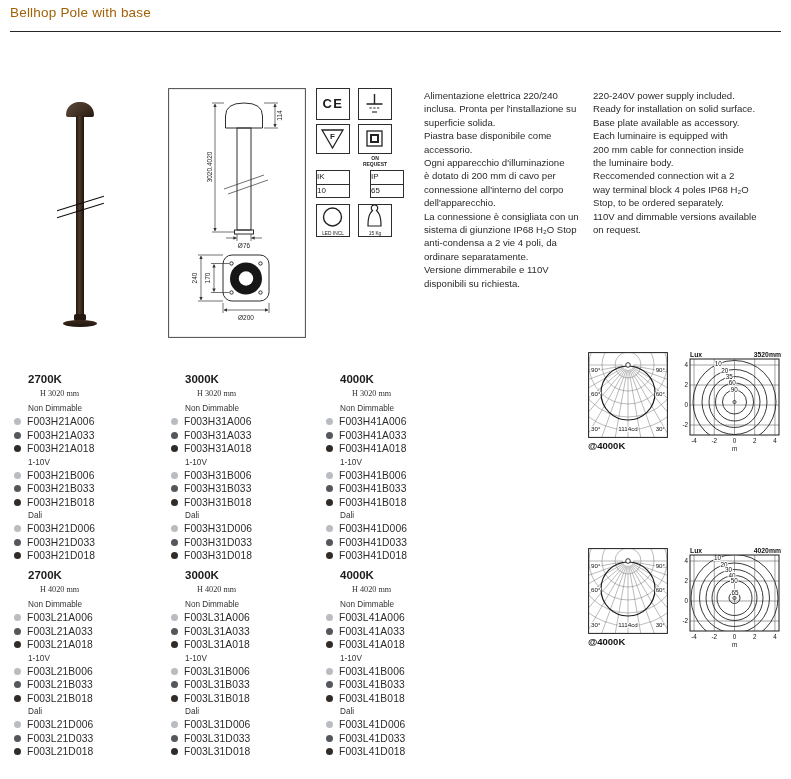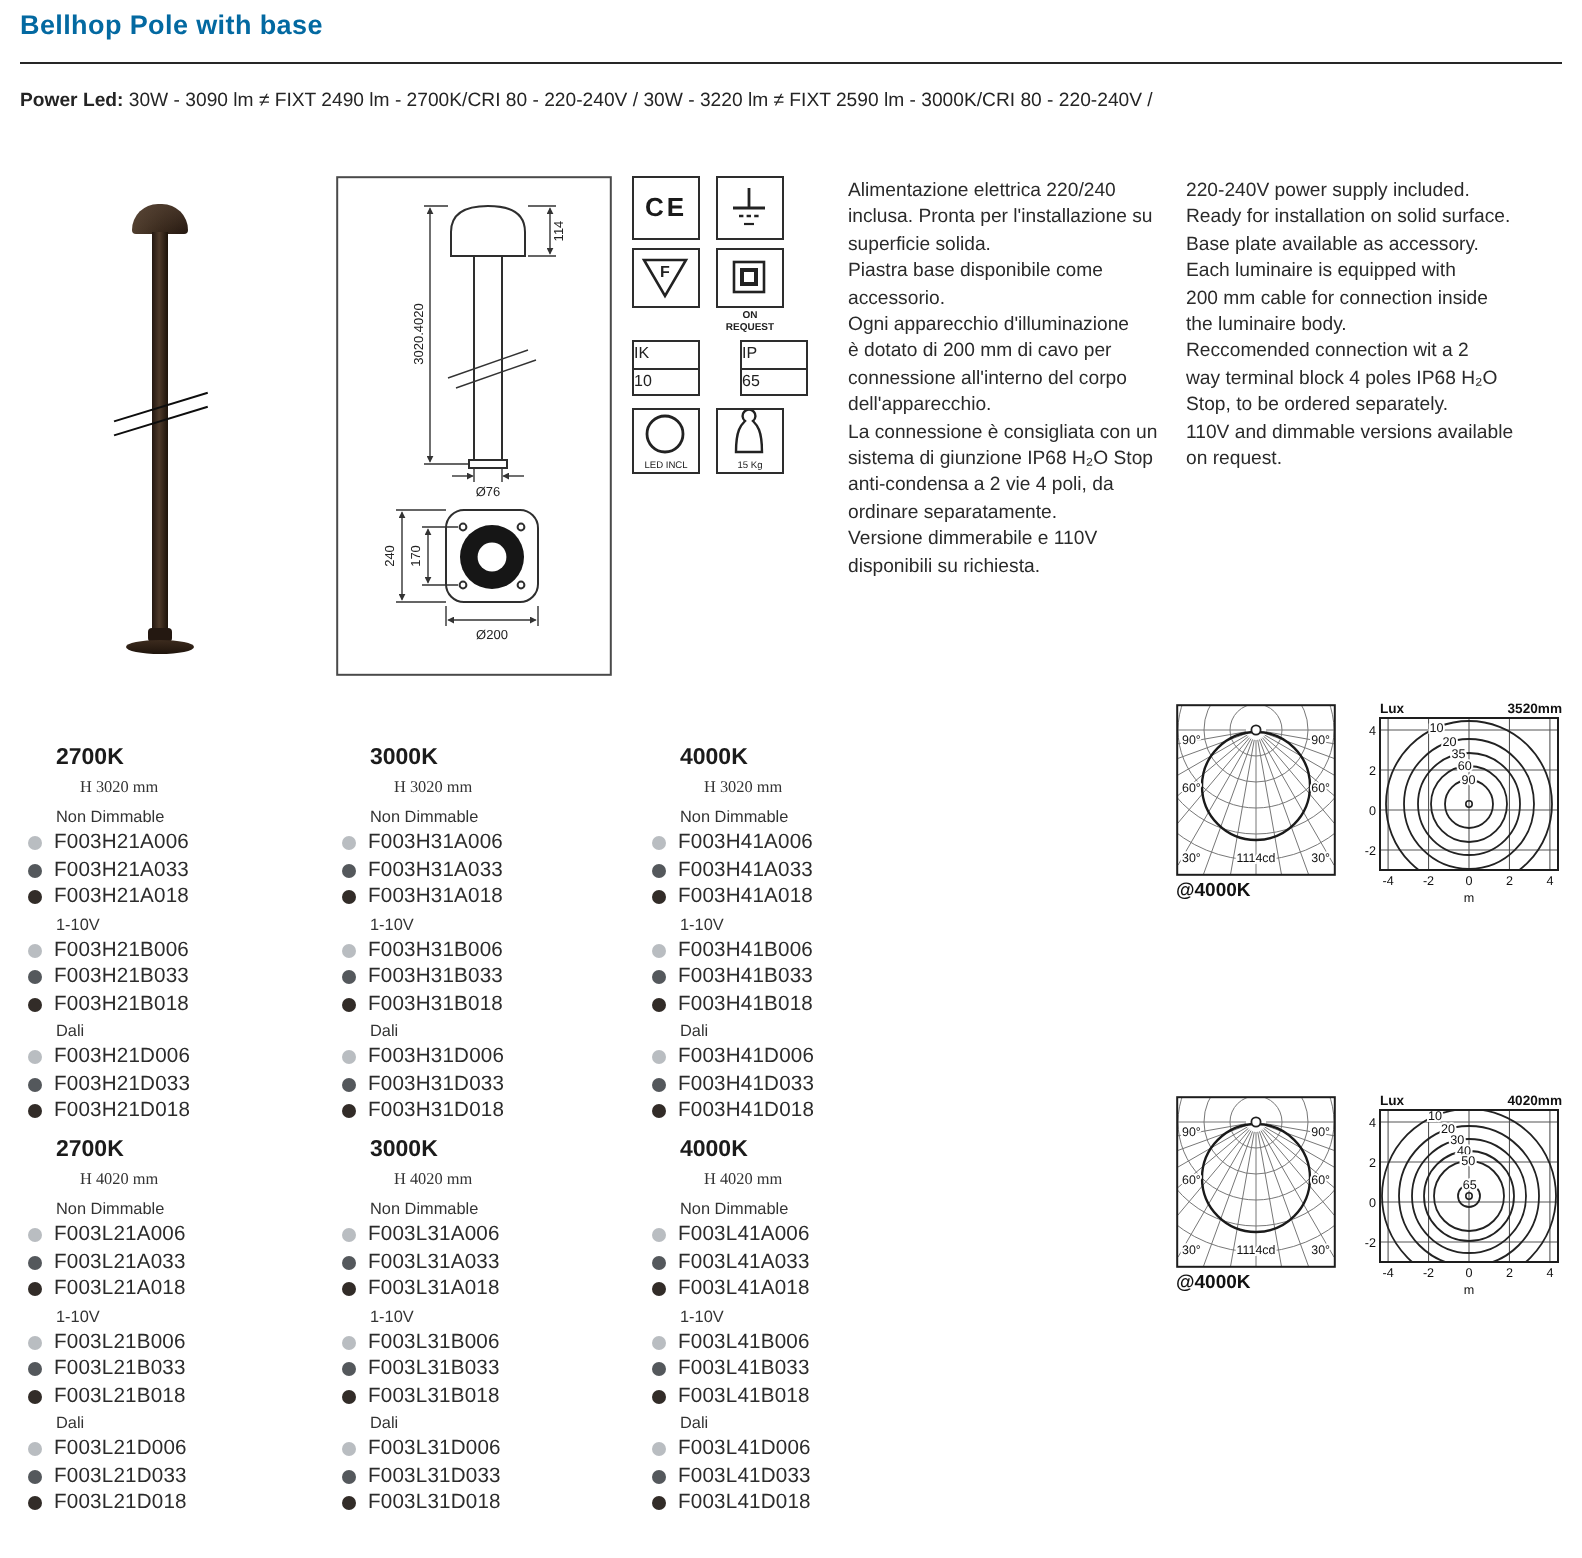--- a/index.html
+++ b/index.html
@@ -1,20 +1,20 @@
 <!DOCTYPE html>
 <html><head>
 <meta charset="utf-8">
 <style>
   html,body{margin:0;padding:0;background:#fff;}
   #page{position:relative;width:791px;height:779px;background:#fff;overflow:hidden;
         font-family:"Liberation Sans","DejaVu Sans",sans-serif;color:#222;}
   .abs{position:absolute;}
 
-  #title{left:10px;top:5px;font-size:13.5px;font-weight:700;color:#0369a1;letter-spacing:.2px;}
+  #title{left:10px;top:5px;font-size:13.5px;font-weight:400;color:#a16207;letter-spacing:.2px;}
   #rule{left:10px;top:31px;width:771px;height:0;border-top:1.6px solid #262626;}
   #power{left:10px;top:44px;width:772px;font-size:9.6px;line-height:14px;color:#242424;}
   #power b{font-weight:700;}
 
   
   #photo{left:45px;top:95px;width:70px;height:240px;}
   #photo .cap{position:absolute;left:21px;top:7px;width:28px;height:15px;
       background:linear-gradient(180deg,#55423494 , #54413400),linear-gradient(115deg,#5a4736,#3a2a1d 55%,#241710);
       border-radius:13px 13px 2px 2px;}
   #photo .pole{position:absolute;left:31px;top:21px;width:8px;height:203px;
@@ -78,21 +78,20 @@
 </style>
 </head>
 <body>
 
 <div id="page">
 
   <div class="abs" id="title">Bellhop Pole with base</div>
   <div class="abs" id="rule"></div>
 
   <div class="abs" id="power">
-    <div><b>Power Led:</b> <span>30W - 3090 lm ≠ FIXT 2490 lm - 2700K/CRI 80 - 220-240V  /  30W - 3220 lm ≠ FIXT 2590 lm - 3000K/CRI 80 - 220-240V  /</span></div>
   </div>
 
   <div class="abs" id="photo">
     <div class="cap"></div>
     <div class="pole"></div>
     <div class="foot"></div>
     <div class="base"></div>
     <div class="brk" style="top:108px"></div>
     <div class="brk" style="top:115px"></div>
   </div>

